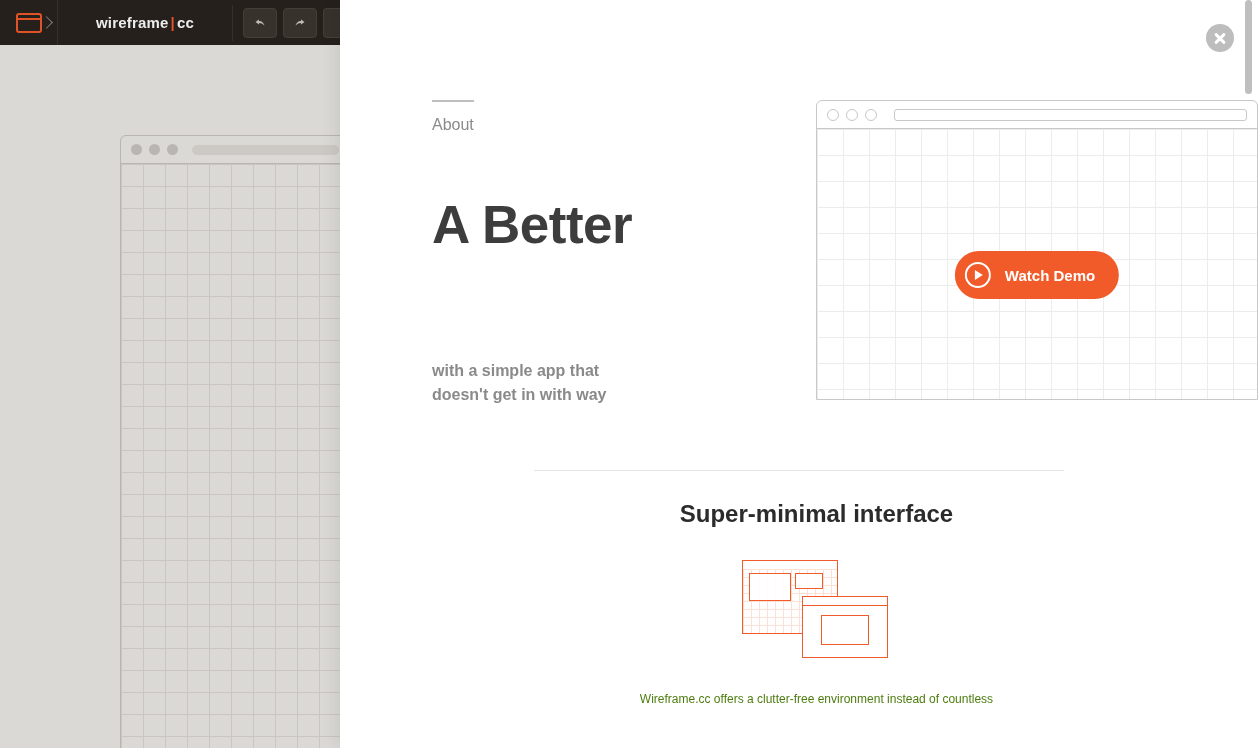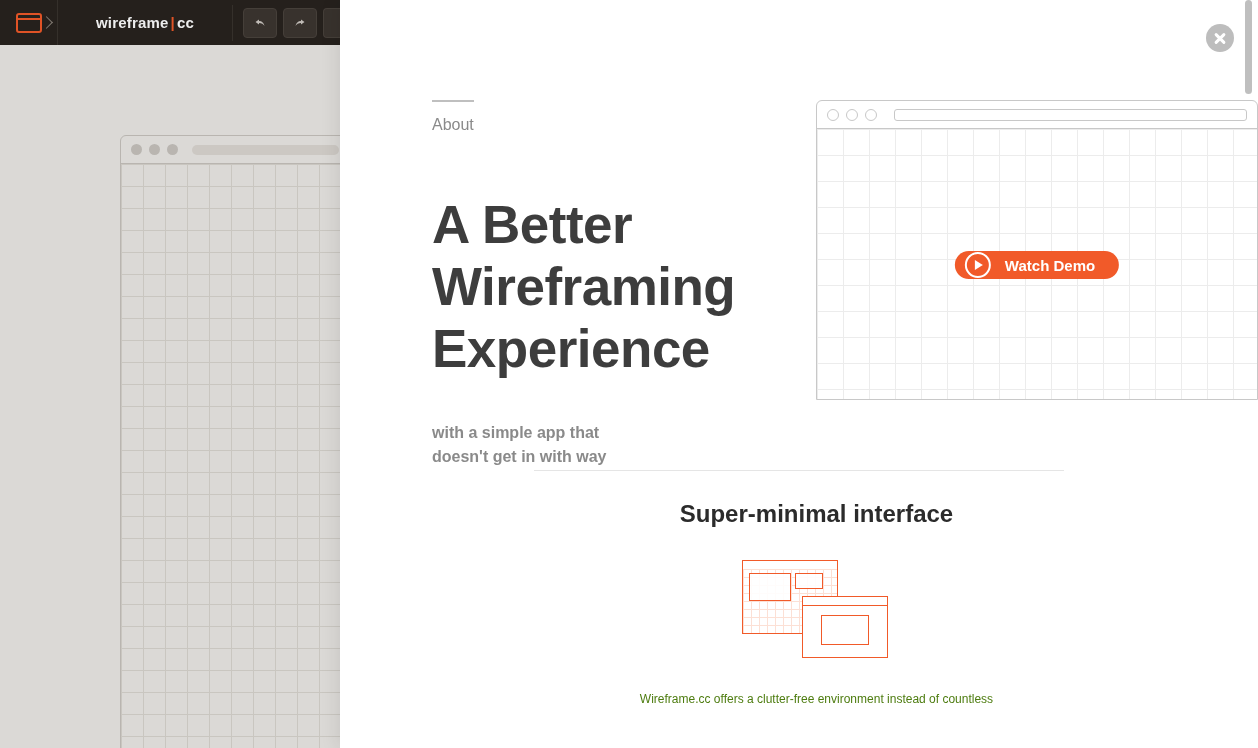--- a/index.html
+++ b/index.html
@@ -94,21 +94,21 @@
 .dw-dot { width: 12px; height: 12px; border-radius: 50%; border: 1.5px solid #c8c8c8; }
 .dw-url { flex: 1; height: 12px; border: 1.5px solid #c8c8c8; border-radius: 3px; margin-left: 10px; }
 .demo-window .dw-grid {
   position: absolute; top: 28px; left: 0; right: 0; bottom: 0;
   background-image: linear-gradient(#ececec 1px, transparent 1px), linear-gradient(90deg, #ececec 1px, transparent 1px);
   background-size: 26px 26px;
 }
 .watch-demo {
   position: absolute; top: 150px; left: 50%; transform: translateX(-50%);
   background: #f15a29; color: #fff; font-weight: 700; font-size: 15px;
-  border: none; border-radius: 24px; height: 28px; padding: 0 24px 0 50px;
+  border: none; border-radius: 24px; height: 48px; padding: 0 24px 0 50px;
   display: flex; align-items: center; cursor: pointer;
 }
 .watch-demo .play {
   position: absolute; left: 10px; top: 50%; transform: translateY(-50%);
   width: 26px; height: 26px; border: 2.5px solid #fff; border-radius: 50%;
   display: flex; align-items: center; justify-content: center;
 }
 .watch-demo .play::after {
   content: ""; display: block; width: 0; height: 0;
   border-left: 8px solid #fff; border-top: 5px solid transparent; border-bottom: 5px solid transparent;
@@ -206,22 +206,21 @@
 
 <div class="panel">
   <div class="close-icon"></div>
   <div class="panel-scroll"></div>
 
   <div class="section-top">
     <div class="left-col">
       <div class="tab-label">About</div>
       <div class="headline">
         <span>A Better</span><br>
-        <span>Wireframing</span><br>
-        <span>Experience</span>
+        <br>
       </div>
       <div class="tagline">
         <span>with a simple app that</span><br>
         <span>doesn't get in with way</span>
       </div>
     </div>
     <div class="right-col">
       <div class="demo-window">
         <div class="dw-top">
           <div class="dw-dot"></div>

